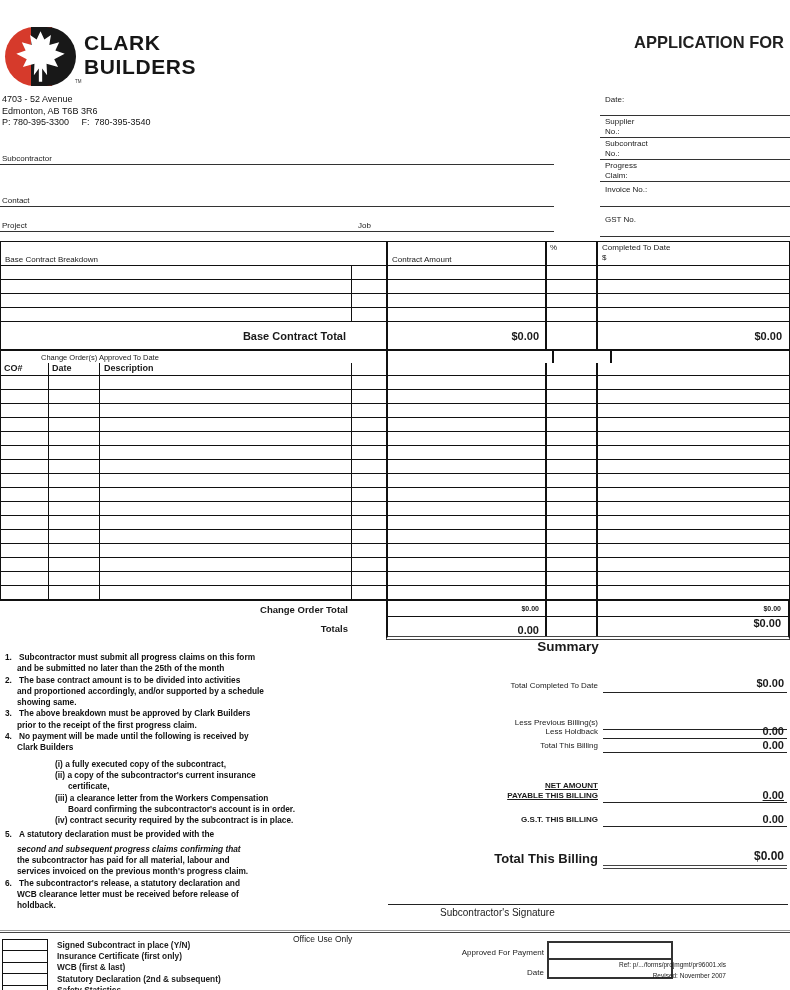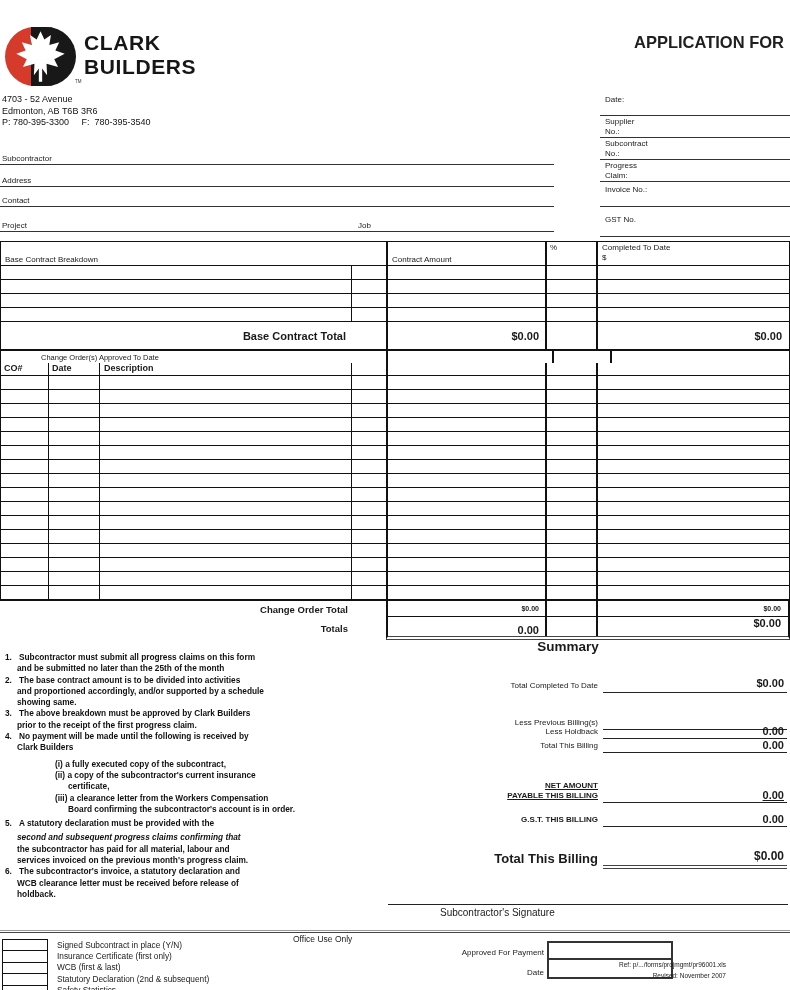--- a/index.html
+++ b/index.html
@@ -136,21 +136,21 @@
   .note.ind1 { padding-left:15px; }
   .note.ind2 { padding-left:53px; }
   .note.ind3 { padding-left:66px; }
 
   
   .sig-line  { position:absolute; left:388px; right:2px; top:889px; height:16px; border-bottom:1.5px solid #222; }
   .sig-label { position:absolute; left:428px; top:907px; font-size:10px;margin-left:12px; }
   .office-rule  { position:absolute; left:0; right:0; top:930px; height:3px; border-top:1px solid #999; border-bottom:1.5px solid #444; }
   .office-title { position:absolute; left:293px; top:934px; font-size:8.5px; }
   .checklist { position:absolute; left:2px; top:939px; }
-  .check-row { display:flex; align-items:center; height:11.4px; }
+  .check-row { display:flex; align-items:center; height:11.4px;font-weight:bold; }
   .check-box { width:46px; align-self:stretch; border:1px solid #111; margin-bottom:-1px; background:#fff; }
   .check-label { margin-left:9px; font-size:8.3px; white-space:nowrap; }
   .approved-label { position:absolute; left:380px; width:164px; top:948px; text-align:right; font-size:8px; }
   .date-label     { position:absolute; left:380px; width:164px; top:968px; text-align:right; font-size:8px; }
   .approve-box { position:absolute; left:547px; top:941px; width:126px; height:38px; border:2px solid #333; }
   .approve-split { height:50%; border-bottom:2px solid #333; }
   .ref1 { position:absolute; left:558px; width:168px; top:961px; text-align:right; font-size:6.5px; z-index:2; }
   .ref2 { position:absolute; left:558px; width:168px; top:972px; text-align:right; font-size:6.5px; z-index:2; }
 </style>
 </head>
@@ -197,23 +197,20 @@
   <div class="if if-invoice">
       <span class="lab">Invoice No.:</span>
     </div>
   <div class="if if-gst">
       <span class="lab">GST No.</span>
     </div>
 
   <div class="lf lf-sub">
       <span class="lab">Subcontractor</span>
     </div>
-  <div class="lf lf-addr">
-      <span class="lab">Address</span>
-    </div>
   <div class="lf lf-contact">
       <span class="lab">Contact</span>
     </div>
   <div class="lf lf-project">
     <span class="lab">Project</span>
     <span class="lab2">Job</span>
   </div>
 
   <div class="main-table">
     <div class="row bt-header">
@@ -570,39 +567,42 @@
       </div>
 
       <div class="note ind2">
         <span class="num"></span><span>(iii) a clearance letter from the Workers Compensation</span>
       </div>
 
       <div class="note ind3">
         <span class="num"></span><span>Board confirming the subcontractor's account is in order.</span>
       </div>
 
+      <div class="note ind2">
+        <span class="num"></span><span>(iv) contract security required by the subcontract is in place.</span>
+      </div>
 
       <div class="note ind0" style="margin-top: 3px;">
         <span class="num">5.</span><span>A statutory declaration must be provided with the</span>
       </div>
 
       <div class="note ind1" style="margin-top: 3px; font-style: italic;">
         <span class="num"></span><span>second and subsequent progress claims confirming that</span>
       </div>
 
       <div class="note ind1">
         <span class="num"></span><span>the subcontractor has paid for all material, labour and</span>
       </div>
 
       <div class="note ind1">
         <span class="num"></span><span>services invoiced on the previous month's progress claim.</span>
       </div>
 
       <div class="note ind0">
-        <span class="num">6.</span><span>The subcontractor's invoice, a statutory declaration and</span>
+        <span class="num">6.</span><span>The subcontractor's release, a statutory declaration and</span>
       </div>
 
       <div class="note ind1">
         <span class="num"></span><span>WCB clearance letter must be received before release of</span>
       </div>
 
       <div class="note ind1">
         <span class="num"></span><span>holdback.</span>
       </div>
     </div>

